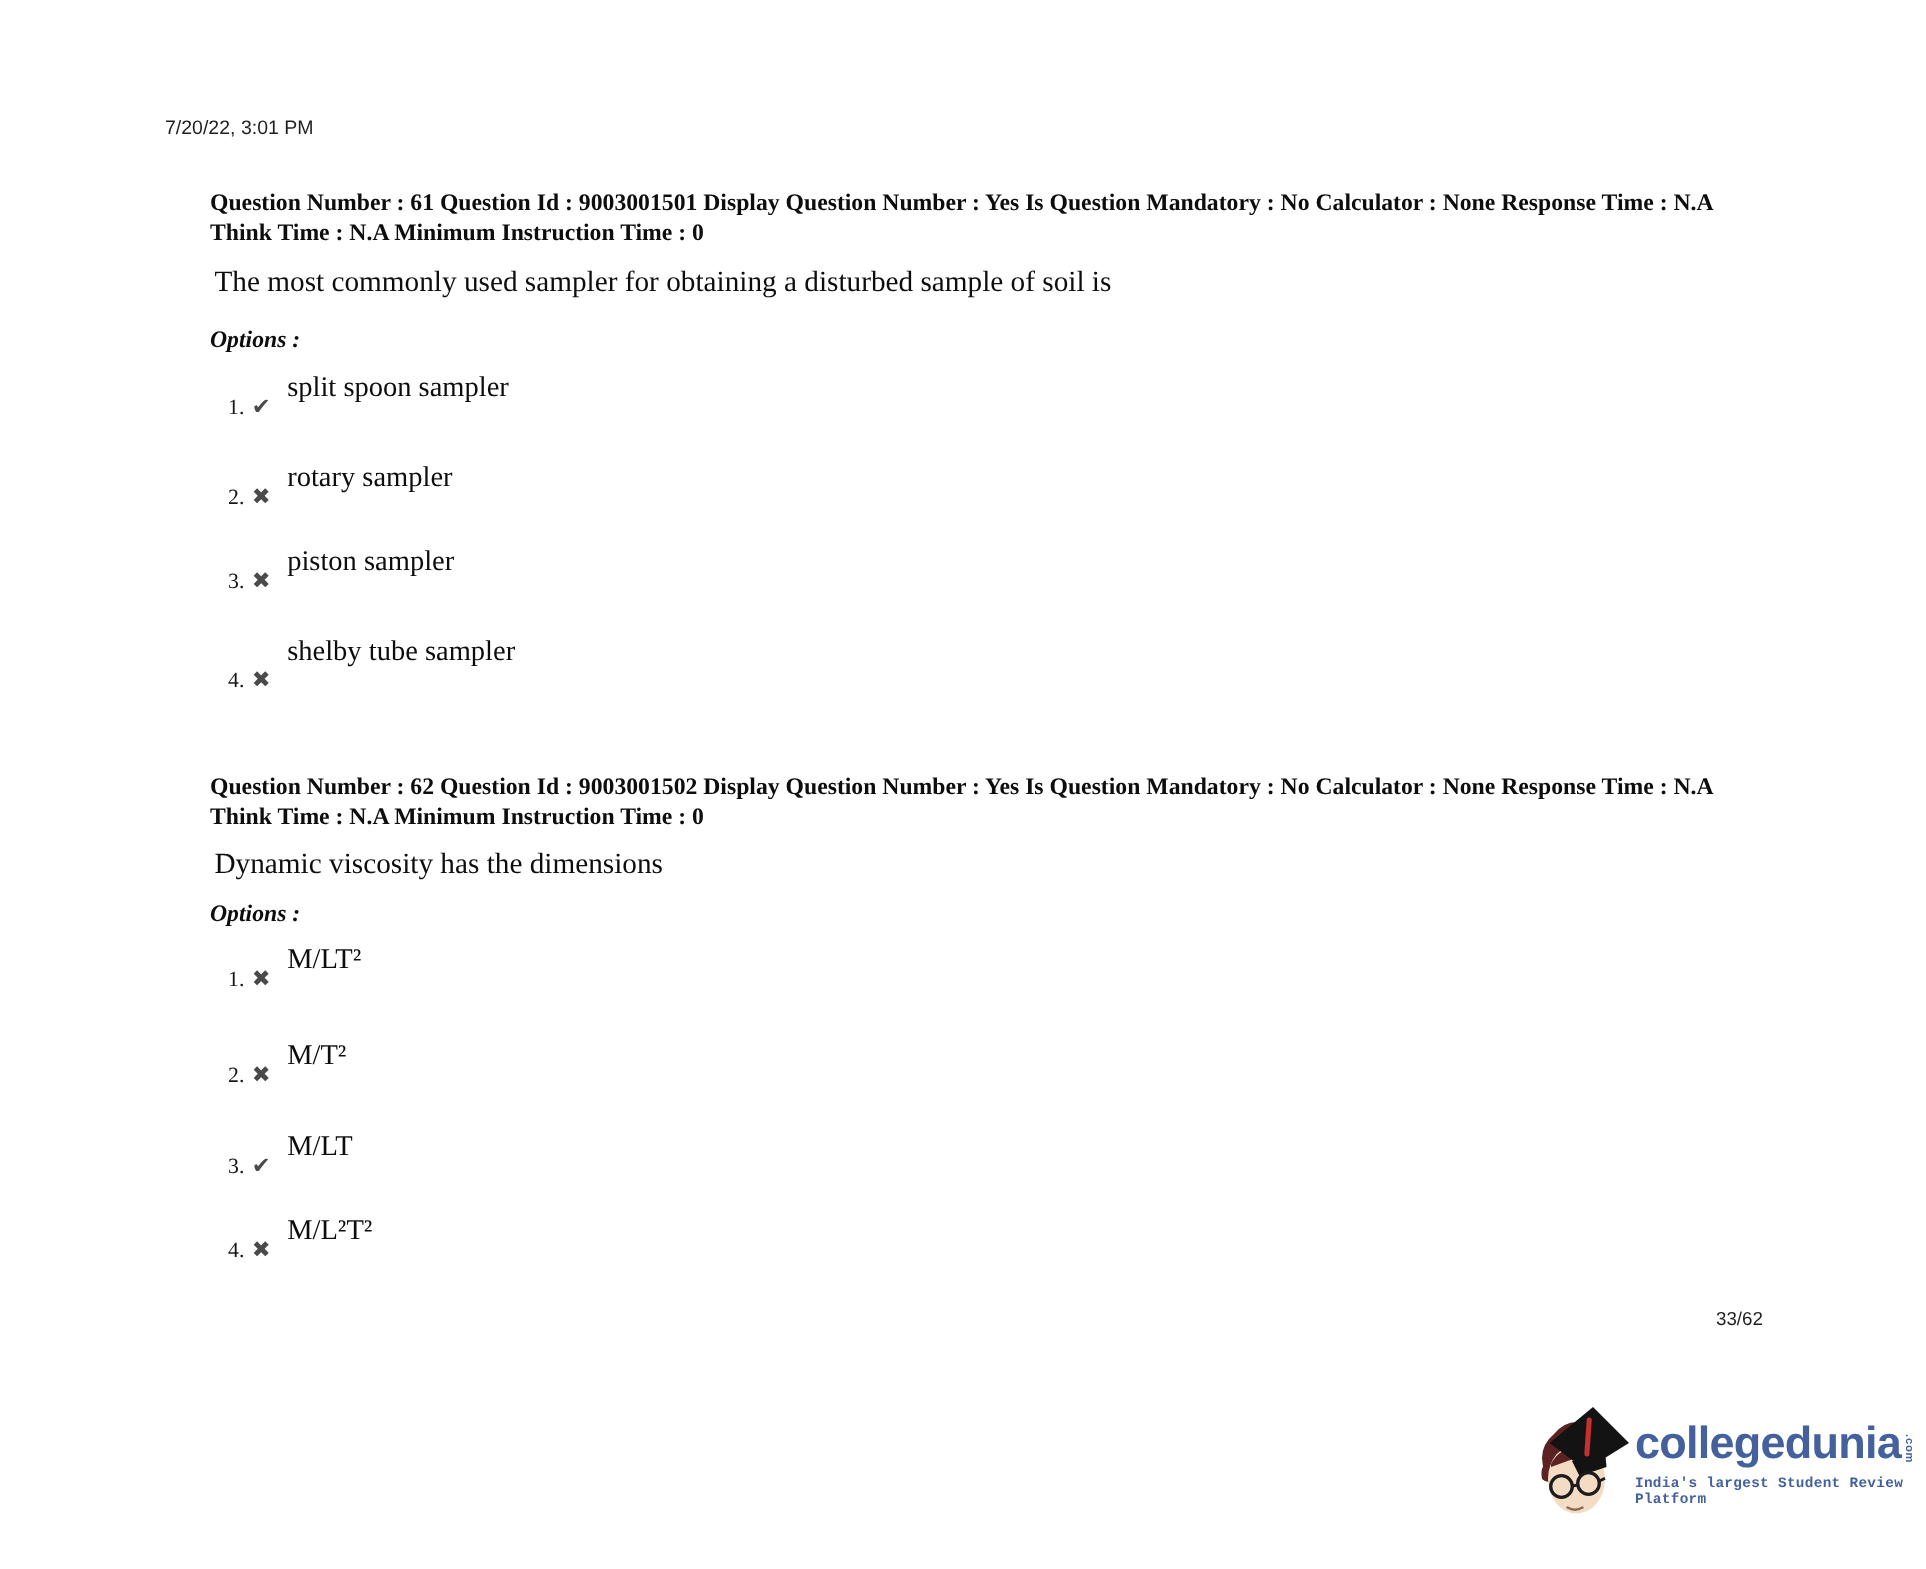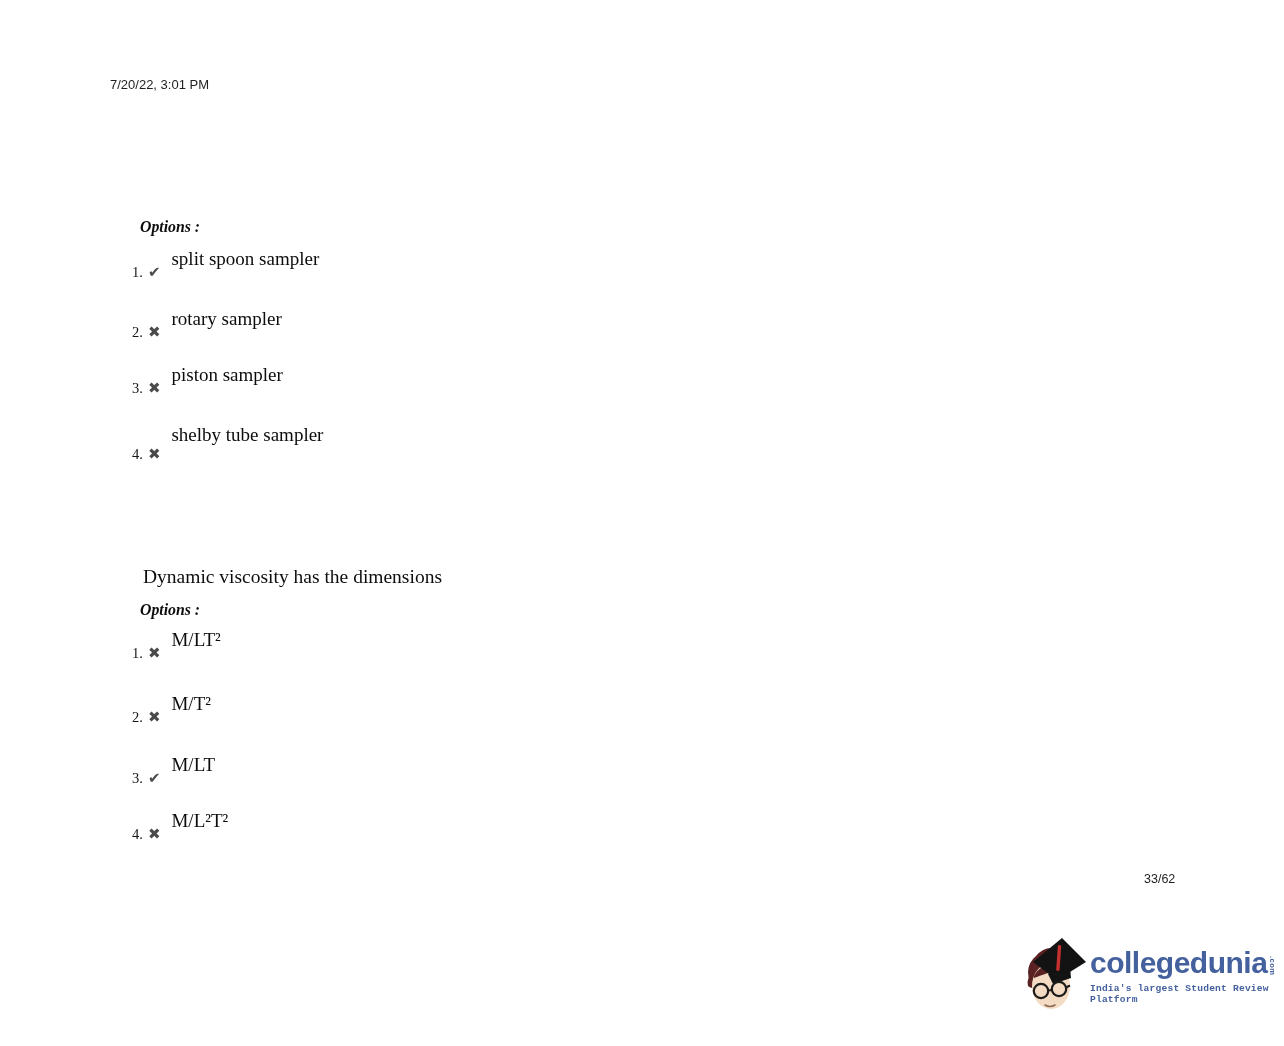--- a/index.html
+++ b/index.html
@@ -43,21 +43,21 @@
     position: absolute;
     left: 140px;
     font-weight: bold;
     font-size: 15.8px;
     color: #0d0d0d;
     margin: 0;
     font-style: italic;
   }
   .option {
     position: absolute;
-    left: 132px;
+    left: 152px;
     white-space: nowrap;
   }
   .onum { font-size: 14.5px; color: #161616; }
   .oicon {
     font-family: "DejaVu Sans", sans-serif;
     font-size: 15px;
     color: #4a4a4a;
     margin-left: 5px;
     font-weight: bold;
   }
@@ -115,35 +115,38 @@
     letter-spacing: 0.2px;
   }
 </style>
 </head>
 <body>
 
 <div class="page">
 
   <div class="timestamp">7/20/22, 3:01 PM</div>
 
+  <p class="qheader" style="top:126px">Question Number : 61 Question Id : 9003001501 Display Question Number : Yes Is Question Mandatory : No Calculator : None Response Time : N.A Think Time : N.A Minimum Instruction Time : 0</p>
+  <p class="qtext" style="top:178px">The most commonly used sampler for obtaining a disturbed sample of soil is</p>
   <p class="options-label" style="top:218px">Options :</p>
 
   <div class="option" style="top:260px">
     <span class="onum">1.</span><span class="oicon">✔</span><span class="olabel">split spoon sampler</span>
   </div>
   <div class="option" style="top:320px">
     <span class="onum">2.</span><span class="oicon">✖</span><span class="olabel">rotary sampler</span>
   </div>
   <div class="option" style="top:376px">
     <span class="onum">3.</span><span class="oicon">✖</span><span class="olabel">piston sampler</span>
   </div>
   <div class="option" style="top:442px">
     <span class="onum">4.</span><span class="oicon">✖</span><span class="olabel raise-more">shelby tube sampler</span>
   </div>
 
+  <p class="qheader" style="top:515px">Question Number : 62 Question Id : 9003001502 Display Question Number : Yes Is Question Mandatory : No Calculator : None Response Time : N.A Think Time : N.A Minimum Instruction Time : 0</p>
   <p class="qtext" style="top:566px">Dynamic viscosity has the dimensions</p>
   <p class="options-label" style="top:601px">Options :</p>
 
   <div class="option" style="top:641px">
     <span class="onum">1.</span><span class="oicon">✖</span><span class="olabel">M/LT²</span>
   </div>
   <div class="option" style="top:705px">
     <span class="onum">2.</span><span class="oicon">✖</span><span class="olabel">M/T²</span>
   </div>
   <div class="option" style="top:766px">

